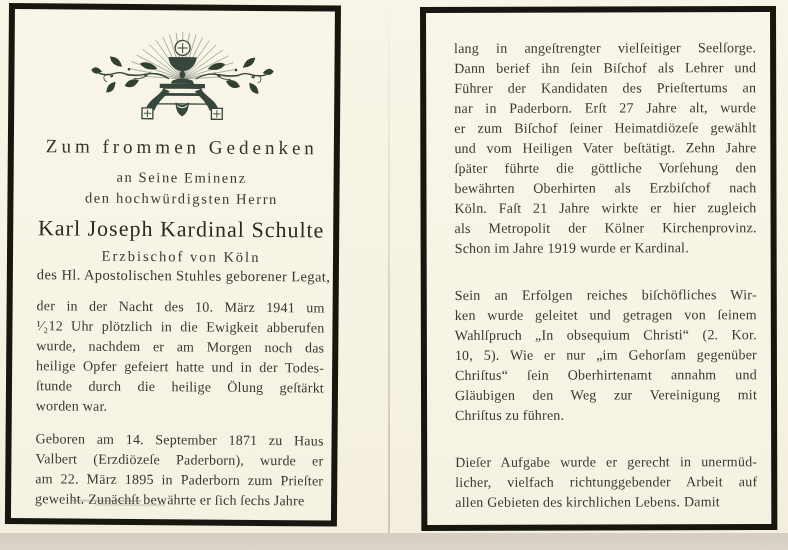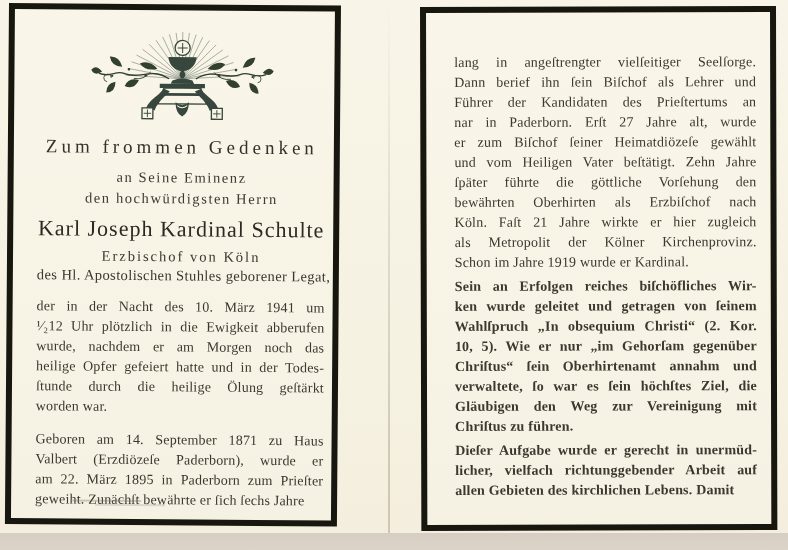--- a/index.html
+++ b/index.html
@@ -41,22 +41,22 @@
   .dedication1{ margin-top:11px;text-align:center;font-size:14.5px;letter-spacing:1.6px;color:#3d3a31;}
   .dedication2{ margin-top:4px;text-align:center;font-size:14.5px;letter-spacing:1.6px;color:#3d3a31;}
   .deceased-name{
     margin-top:9px;text-align:center;
     font-size:22px;letter-spacing:1px;color:#2b2922;white-space:nowrap;
     font-weight:normal;
   }
   .title1{ margin-top:6px;text-align:center;font-size:14.5px;letter-spacing:2px;}
   .title2{ margin-top:2px;text-align:center;font-size:14.5px;letter-spacing:.4px;white-space:nowrap;}
   .para{ margin-top:13px;font-size:14px;line-height:20px;letter-spacing:.2px;}
-  .page-right .para{ margin-top:14px;}
-  .page-right .para + .para{ margin-top:4px;font-weight:bold;}
+  .page-right .para{ margin-top:0;}
+  .page-right .para + .para{ margin-top:27px;}
   .tline{ text-align:justify;text-align-last:justify;white-space:nowrap;}
   .tline-last{ text-align-last:left;}
   .pencil-smudge{
     position:absolute;left:60px;top:490px;width:70px;height:2px;
     background:rgba(120,115,100,.35);box-shadow:24px 4px 0 rgba(120,115,100,.2);
   }
   .mat-bottom{
     position:absolute;left:0;top:533px;width:788px;height:17px;
     background:linear-gradient(180deg,#d6cec3,#dcd4c9);
   }
@@ -173,21 +173,20 @@
         <div class="tline">Köln. Faſt 21 Jahre wirkte er hier zugleich</div>
         <div class="tline">als Metropolit der Kölner Kirchenprovinz.</div>
         <div class="tline tline-last">Schon im Jahre 1919 wurde er Kardinal.</div>
       </div>
     <div class="para">
         <div class="tline">Sein an Erfolgen reiches biſchöfliches Wir-</div>
         <div class="tline">ken wurde geleitet und getragen von ſeinem</div>
         <div class="tline">Wahlſpruch „In obsequium Christi“ (2. Kor.</div>
         <div class="tline">10, 5). Wie er nur „im Gehorſam gegenüber</div>
         <div class="tline">Chriſtus“ ſein Oberhirtenamt annahm und</div>
-        <div class="tline">verwaltete, ſo war es ſein höchſtes Ziel, die</div>
         <div class="tline">Gläubigen den Weg zur Vereinigung mit</div>
         <div class="tline tline-last">Chriſtus zu führen.</div>
       </div>
     <div class="para">
         <div class="tline">Dieſer Aufgabe wurde er gerecht in unermüd-</div>
         <div class="tline">licher, vielfach richtunggebender Arbeit auf</div>
         <div class="tline tline-last">allen Gebieten des kirchlichen Lebens. Damit</div>
       </div>
   </div>
 

